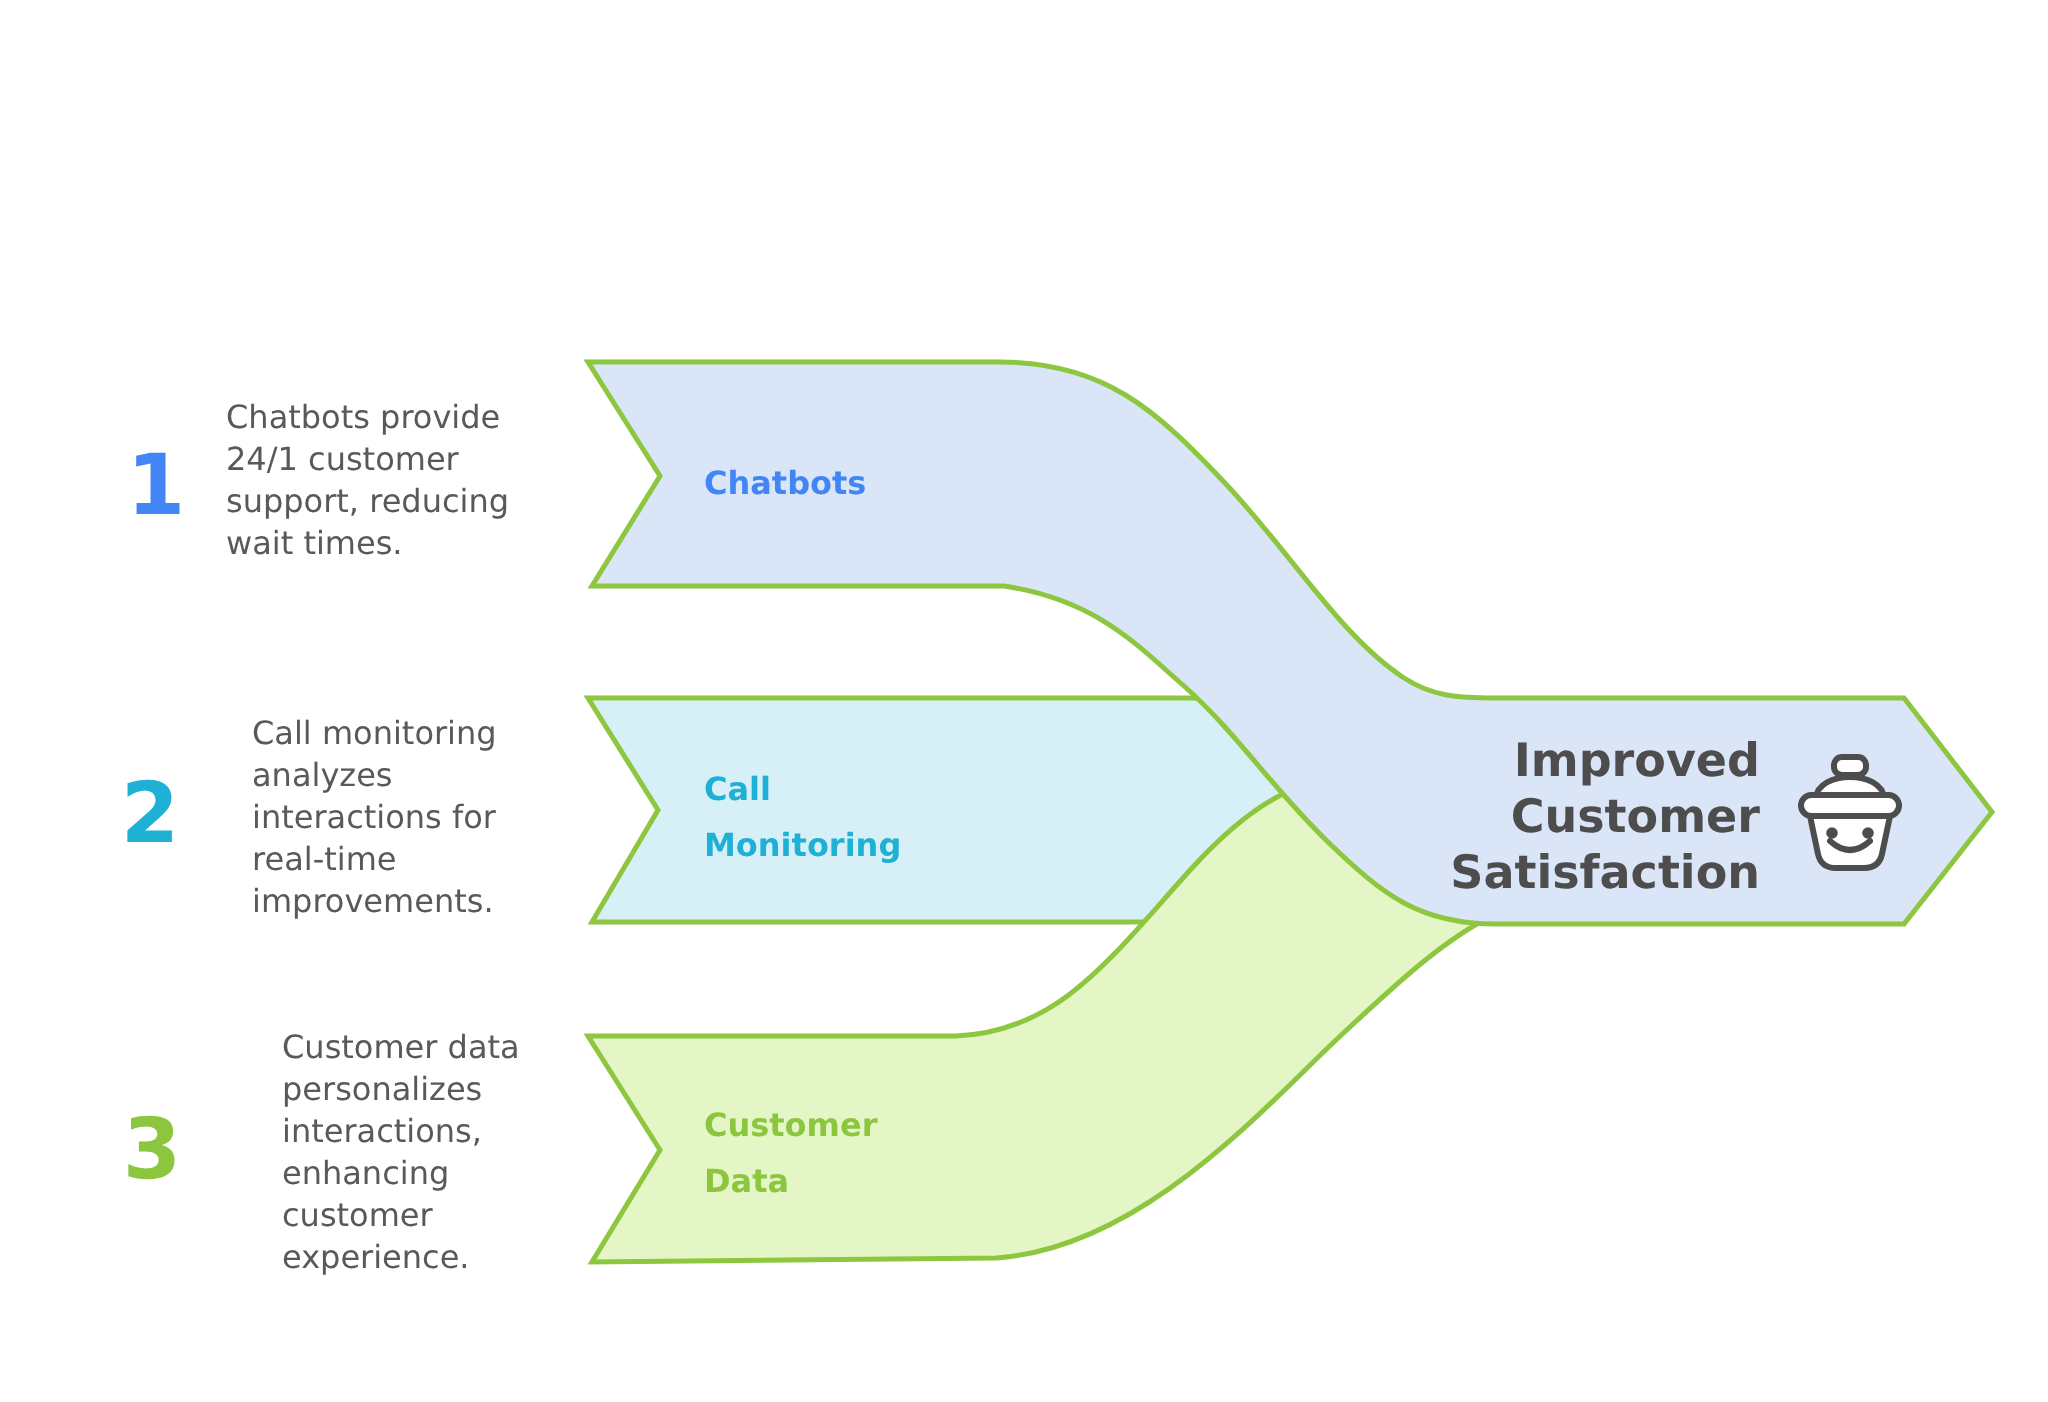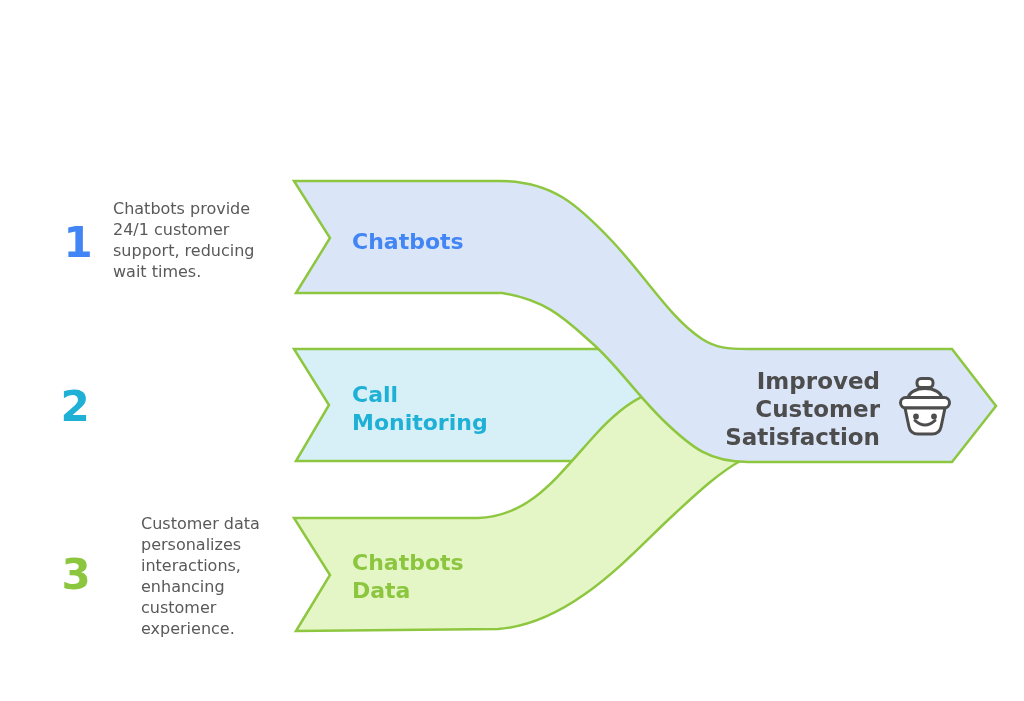--- a/index.html
+++ b/index.html
@@ -15,21 +15,21 @@
     font-size:27px;font-weight:bold;color:#4d4d4d;line-height:36px;letter-spacing:.3px;
   }
   .step-num{font-weight:bold;font-size:42px;line-height:42px;width:40px;text-align:center;}
   .num-1{color:#4285f4;left:58px;top:222px;}
   .num-2{color:#1fb0d6;left:55px;top:386px;}
   .num-3{color:#8cc63f;left:56px;top:554px;}
   .step-desc{font-size:16px;line-height:21px;color:#595959;}
   .desc-1{left:113px;top:198px;width:152px;}
   .desc-2{left:126px;top:356px;width:138px;}
   .desc-3{left:141px;top:513px;width:122px;}
-  .band-label{font-weight:bold;font-size:22px;line-height:28px;}
+  .band-label{font-weight:bold;font-size:16px;line-height:28px;}
   .label-1{left:352px;top:228px;width:160px;color:#4285f4;}
   .label-2{left:352px;top:381px;width:120px;color:#1fb0d6;}
   .label-3{left:352px;top:549px;width:120px;color:#8cc63f;}
   .outcome-label{
     left:718px;top:367px;width:162px;text-align:right;
     font-weight:bold;font-size:23px;line-height:28px;color:#4d4d4d;
   }
   .outcome-icon{left:895px;top:376px;width:60px;height:62px;}
 </style>
 </head>
@@ -59,25 +59,26 @@
              C568,322 548,300 502,293
              L296,293 L330,238 Z" fill="#dbe5f8"></path>
   </svg>
 
 
   <div class="abs step-num num-1">1</div>
   <div class="abs step-desc desc-1">Chatbots provide 24/1 customer support, reducing wait times.</div>
   <div class="abs band-label label-1">Chatbots</div>
 
   <div class="abs step-num num-2">2</div>
+  <div class="abs step-desc desc-2">Call monitoring analyzes interactions for real-time improvements.</div>
   <div class="abs band-label label-2">Call Monitoring</div>
 
   <div class="abs step-num num-3">3</div>
   <div class="abs step-desc desc-3">Customer data personalizes interactions, enhancing customer experience.</div>
-  <div class="abs band-label label-3">Chatbots Data</div>
+  <div class="abs band-label label-3">Customer Data</div>
 
   <div class="abs outcome-label">Improved Customer Satisfaction</div>
 
   <svg class="abs outcome-icon" viewBox="0 0 60 62">
     <g fill="#ffffff" stroke="#4d4d4d" stroke-width="3" stroke-linecap="round" stroke-linejoin="round">
 
       <rect x="22" y="2.5" width="16" height="9" rx="4"></rect>
 
       <path d="M13,23 C14,9 46,9 47,23 Z"></path>
 

